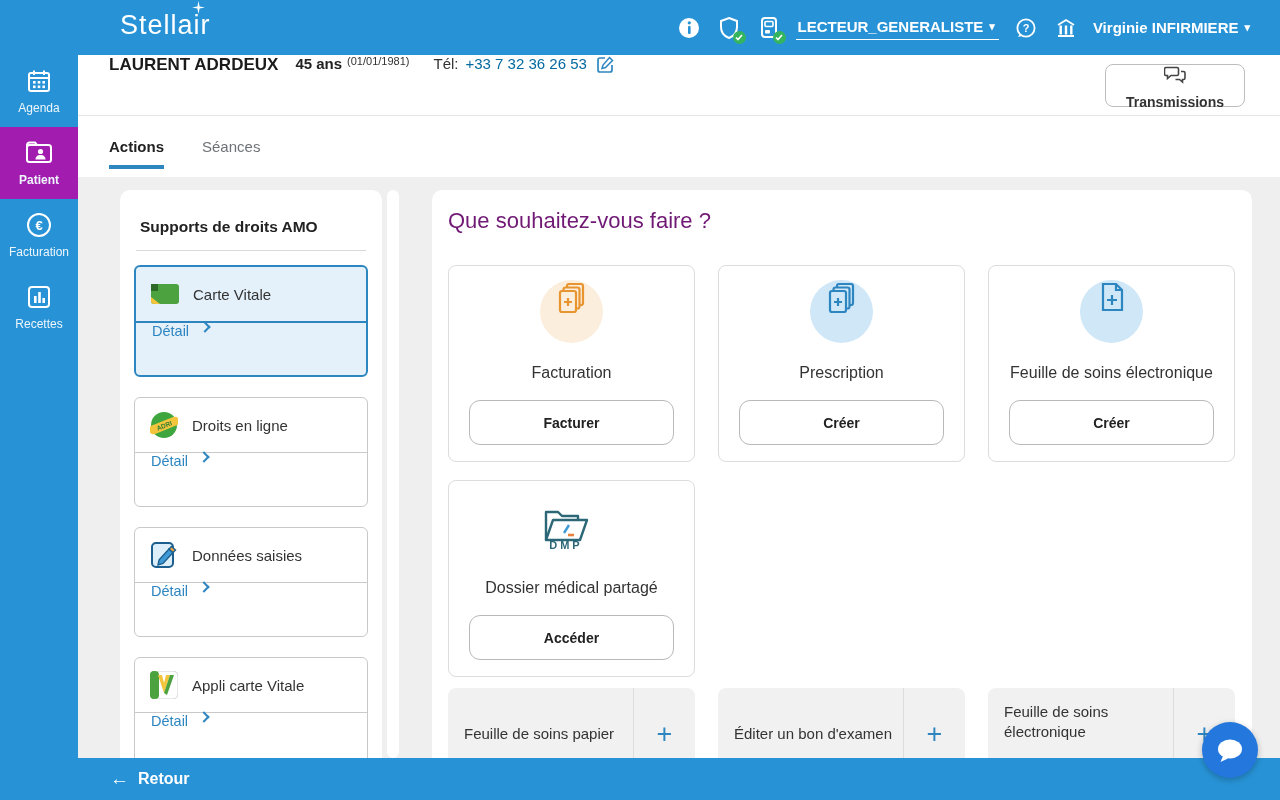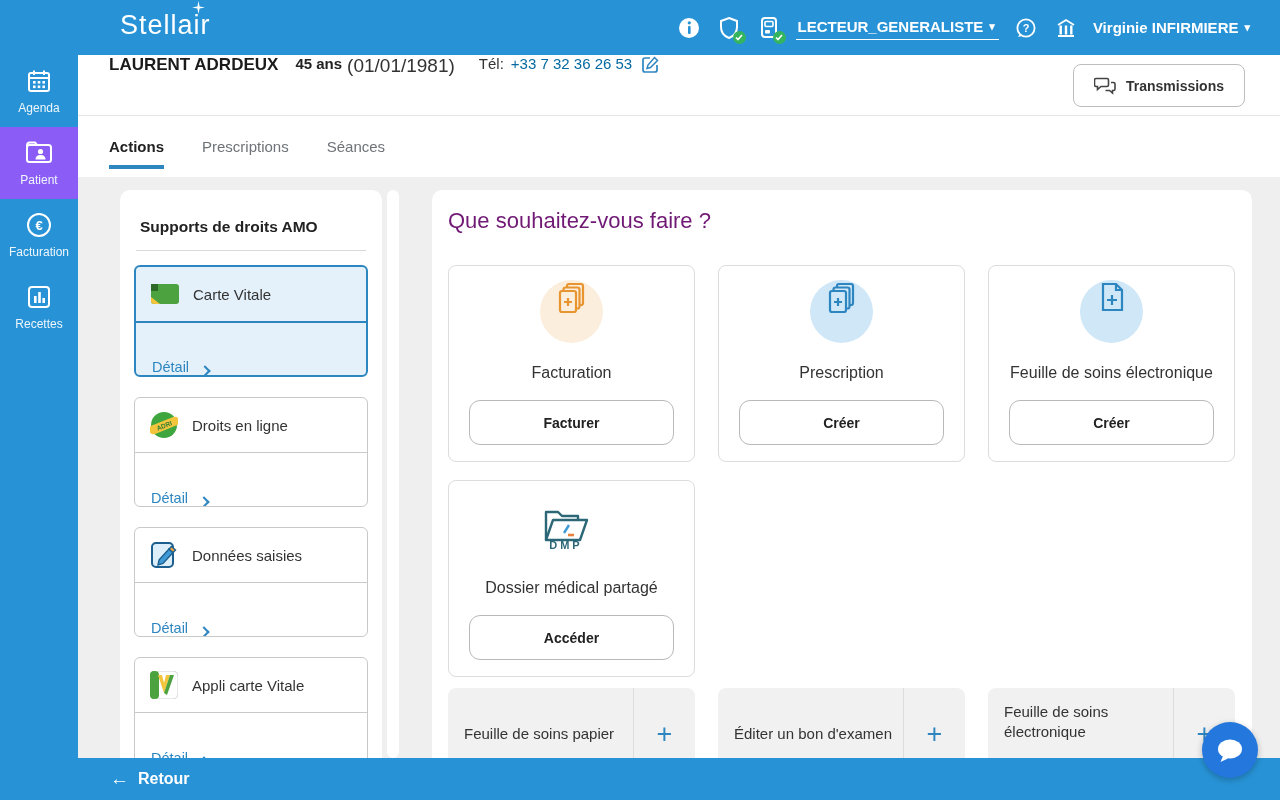--- a/index.html
+++ b/index.html
@@ -17,35 +17,35 @@
            display:flex; align-items:center; justify-content:center; }
   .reader-select { display:flex; align-items:center; gap:6px; font-weight:bold; font-size:15px;
                    border-bottom:1px solid #fff; padding:2px 4px 4px 2px; cursor:pointer; }
   .user-select { display:flex; align-items:center; gap:6px; font-weight:bold; font-size:15px; cursor:pointer; }
   .caret { font-size:11px; line-height:1; }
 
   
   .sidebar { position:absolute; left:0; top:55px; width:78px; height:703px; background:#2793d6; z-index:20; }
   .sb-item { width:78px; padding:13px 0 12px 0; display:flex; flex-direction:column; align-items:center; gap:7px;
              color:#eef6fc; cursor:pointer; }
-  .sb-item.active { background:#8b5cf6; }
+  .sb-item.active { background:#a21caf;font-weight:bold; }
   .sb-label { font-size:12px; }
 
   
   .pheader { position:absolute; left:78px; top:55px; width:1202px; height:61px; background:#fff;
              border-bottom:1px solid #e6e6e6; display:flex; align-items:flex-start; }
   .pname { margin-left:31px; font-size:17px; font-weight:bold; color:#1b1b1b; }
   .page  { margin-left:17px; font-size:15px; font-weight:bold; color:#222; }
-  .pdob  { margin-left:5px; font-size:19px; color:#333; }
+  .pdob  { margin-left:5px; font-size:11px; color:#333; }
   .ptel-label { margin-left:24px; font-size:15px; color:#333; }
   .ptel  { margin-left:7px; font-size:15px; color:#0369a1; }
   .edit-ic { margin-left:9px; display:inline-flex; cursor:pointer; }
   .transmissions { position:absolute; right:35px; top:9px; height:43px; padding:0 20px; background:#fff;
                    border:1px solid #bdbdbd; border-radius:8px; display:flex; align-items:center; gap:10px;
-                   font-size:14px; font-weight:bold; color:#333; cursor:pointer; }
+                   font-size:14px; font-weight:bold; color:#333; cursor:pointer;flex-direction:column; }
 
   
   .tabsrow { position:absolute; left:78px; top:116px; width:1202px; height:61px; background:#fff; display:flex;
              align-items:center; gap:38px; padding-left:31px; }
   .tab { font-size:15px; color:#6d7378; cursor:pointer; position:relative; height:61px; display:flex; align-items:center; }
   .tab.active { color:#222; font-weight:bold; }
   .tab.active::after { content:""; position:absolute; left:0; bottom:8px; width:100%; height:4px; background:#2e86c1; }
 
   
   .content { position:absolute; left:78px; top:177px; width:1202px; height:748px; background:#efefef; overflow:hidden; }
@@ -53,21 +53,21 @@
   
   .supports { position:absolute; left:42px; top:13px; width:262px; height:640px; background:#fff; border-radius:10px;
               padding:16px 14px; }
   .scrolltrack { position:absolute; left:309px; top:13px; width:12px; height:568px; background:#fff; border-radius:6px; }
   .supports h2 { font-size:15.5px; color:#222; padding:12px 2px 14px 6px; }
   .supports .hr { height:1px; background:#d9d9d9; margin:0 2px 14px 2px; }
   .support-card { border:1px solid #c9c9c9; border-radius:6px; background:#fff; margin-bottom:20px; overflow:hidden; }
   .support-card.selected { border:2px solid #2e86c1; background:#e4f1fa; }
   .support-main { height:54px; display:flex; align-items:center; gap:14px; padding-left:15px; cursor:pointer; }
   .support-label { font-size:15px; color:#333; }
-  .support-detail { height:54px; border-top:1px solid #c9c9c9; display:flex; align-items:flex-end; gap:12px;
+  .support-detail { height:54px; border-top:1px solid #c9c9c9; display:flex; align-items:flex-start; gap:12px;
                     padding-left:16px; cursor:pointer; }
   .support-card.selected .support-detail { border-top:2px solid #2e86c1; }
   .detail-label { color:#2e86c1; font-size:14.5px; }
   .chev { width:8px; height:8px; border-right:2px solid #2e86c1; border-top:2px solid #2e86c1;
           transform:rotate(45deg); display:inline-block; }
 
   
   .mainpanel { position:absolute; left:354px; top:13px; width:820px; height:640px; background:#fff; border-radius:10px; }
   .main-title { position:absolute; left:16px; top:18px; font-size:22px; color:#701a75;text-align:right; }
   .action-card { position:absolute; width:247px; height:197px; border:1px solid #dcdcdc; border-radius:8px;
@@ -236,21 +236,20 @@
           <path d="M2 2.5 h11 a1.5 1.5 0 0 1 1.5 1.5 v5 a1.5 1.5 0 0 1 -1.5 1.5 H7 l-3.5 3 v-3 H2 A1.5 1.5 0 0 1 .5 9 V4 A1.5 1.5 0 0 1 2 2.5 Z" fill="none" stroke="#444" stroke-width="1.6"></path>
           <path d="M17 6.5 h2.5 a1.5 1.5 0 0 1 1.5 1.5 v5 a1.5 1.5 0 0 1 -1.5 1.5 h-1 v2.5 l-3-2.5 h-4" fill="none" stroke="#444" stroke-width="1.6"></path>
         </svg>
     </span>
     <span>Transmissions</span>
   </div>
 </div>
 
 <div class="tabsrow">
   <div class="tab active">Actions</div>
-  <div class="tab">Prescriptions</div>
   <div class="tab">Séances</div>
 </div>
 
 <div class="content">
 
   <div class="supports">
     <h2>Supports de droits AMO</h2>
     <div class="hr"></div>
 
     <div class="support-card selected">

